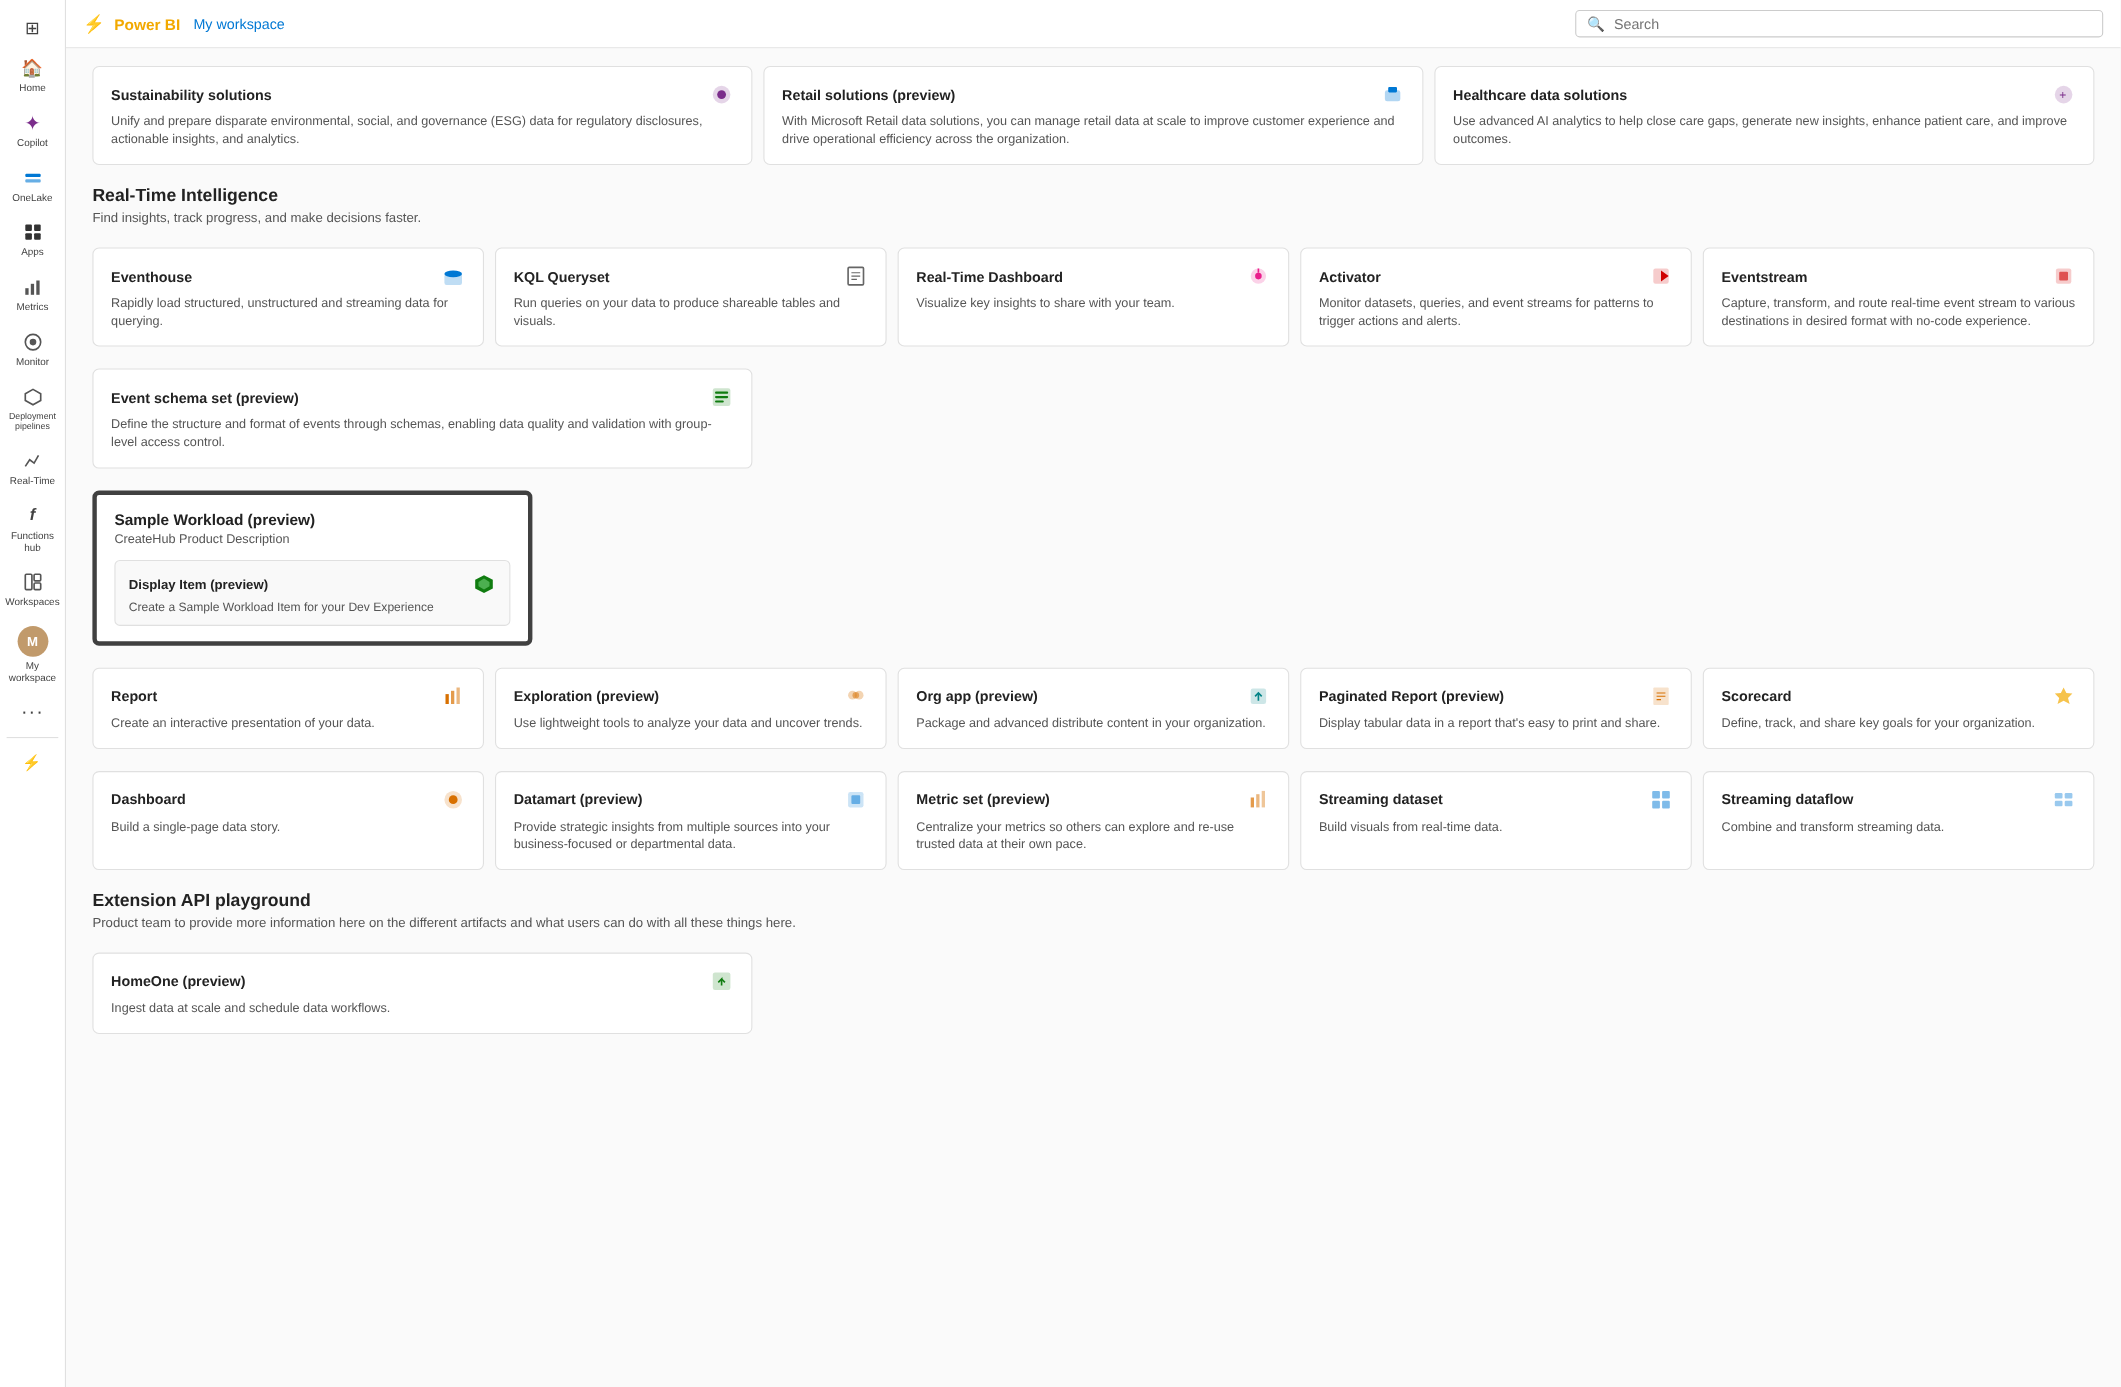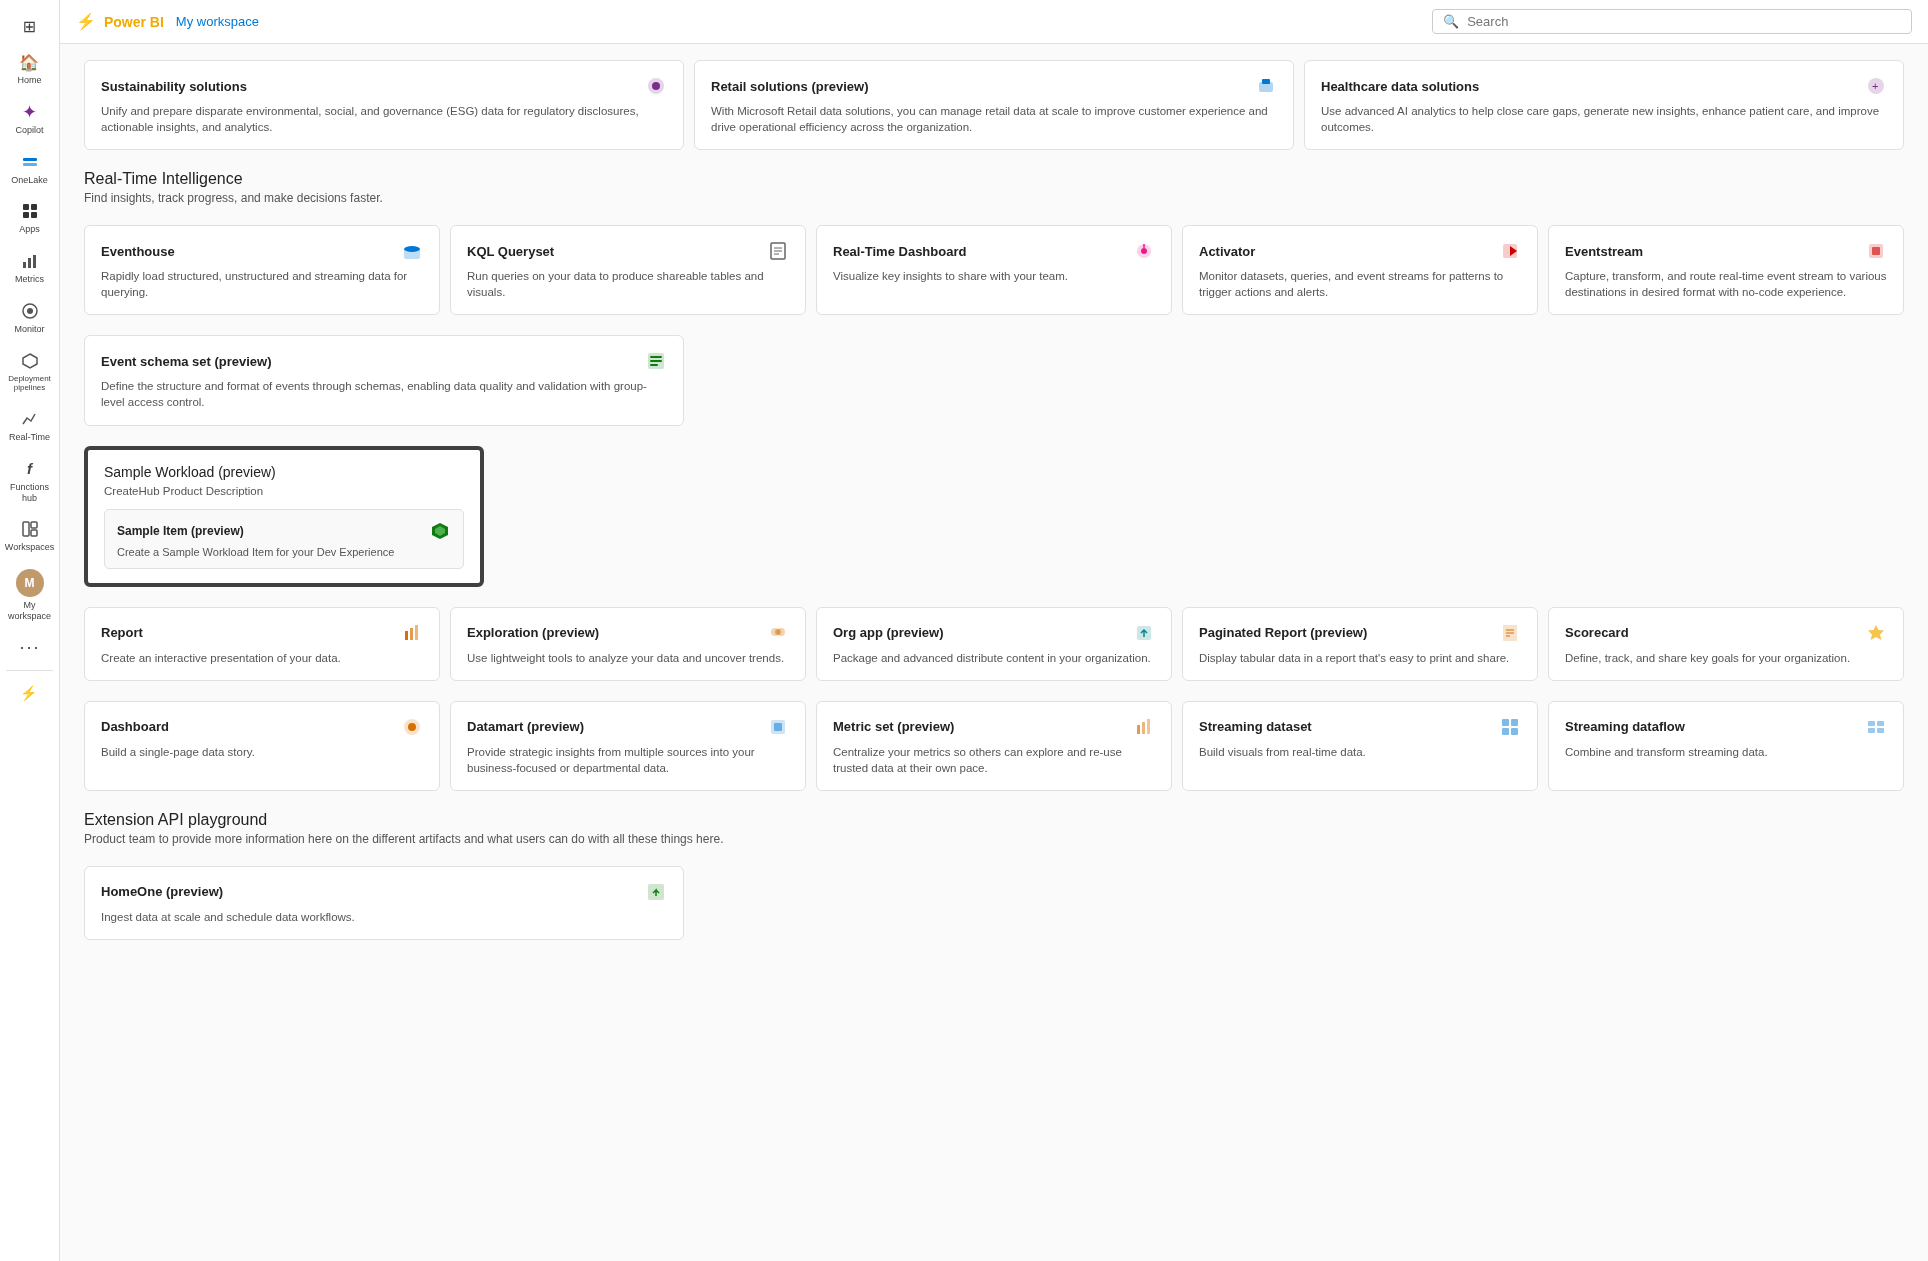--- a/index.html
+++ b/index.html
@@ -102,21 +102,21 @@
     
     .content {
       flex: 1;
       overflow-y: auto;
       padding: 16px 24px;
       background: #fafafa;
     }
 
     
     .section-header { margin-bottom: 6px; }
-    .section-title { font-size: 16px; font-weight: 400; color: #222; margin-bottom: 3px; }
+    .section-title { font-size: 16px; font-weight: 700; color: #222; margin-bottom: 3px; }
     .section-subtitle { font-size: 12px; color: #555; }
     .section-subtitle a { color: #0078d4; text-decoration: none; }
 
     
     .cards-grid {
       display: grid;
       grid-template-columns: repeat(5, 1fr);
       gap: 10px;
       margin-bottom: 16px;
     }
@@ -414,21 +414,21 @@
         </div>
         <div class="card-desc">Define the structure and format of events through schemas, enabling data quality and validation with group-level access control.</div>
       </div>
     </div>
 
     <div class="card card-highlighted section-gap" style="max-width:400px;">
       <div class="section-title" style="font-size:14px;">Sample Workload (preview)</div>
       <div class="card-desc" style="margin-bottom:8px;">CreateHub Product Description</div>
       <div class="inner-card">
         <div class="inner-card-title-row">
-          <div class="inner-card-title">Sample Item (preview)</div>
+          <div class="inner-card-title">Display Item (preview)</div>
           <div class="card-icon">
             <svg width="18" height="18" viewBox="0 0 18 18">
                 <polygon points="9,1 17,5 17,13 9,17 1,13 1,5" fill="#107c10"></polygon>
                 <polygon points="9,4 14,7 14,11 9,14 4,11 4,7" fill="#4caf50"></polygon>
               </svg>
           </div>
         </div>
         <div class="inner-card-desc">Create a Sample Workload Item for your Dev Experience</div>
       </div>
     </div>

